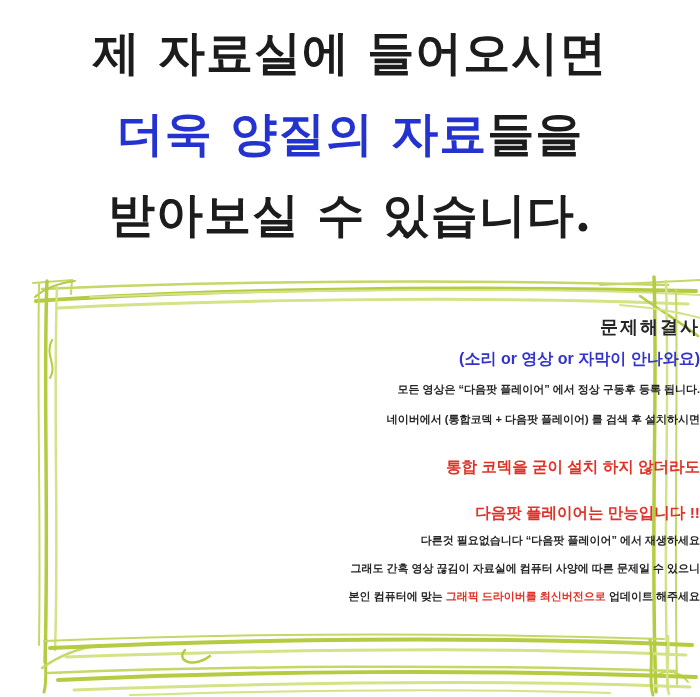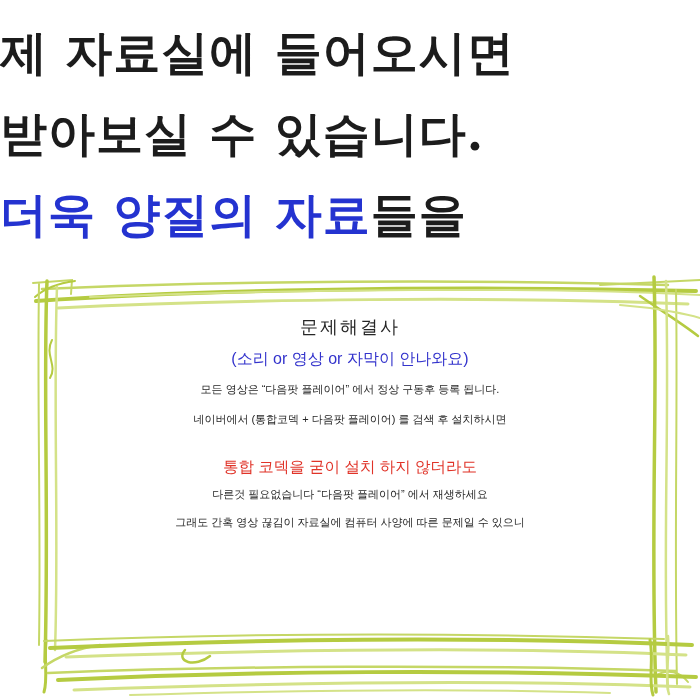--- a/index.html
+++ b/index.html
@@ -11,51 +11,51 @@
     --frame-green-mid:#c5d766;
     --text-black:#1c1c1c;
     --background:#ffffff;
   }
   html,body{margin:0;padding:0;}
   .page{
     position:relative;width:700px;height:697px;background:var(--background);
     overflow:hidden;font-family:"Liberation Sans",sans-serif;
   }
   .heading{
-    position:absolute;top:12px;left:0;width:100%;
+    position:absolute;top:12px;left:0;width:100%;text-align:center;
     font-family:"DejaVu Serif",serif;font-weight:bold;color:var(--text-black);
   }
   .h-line{font-size:47px;line-height:81px;height:81px;letter-spacing:1px;white-space:nowrap;}
   .h-blue{color:var(--heading-blue);}
   .frame{position:absolute;top:0;left:0;width:700px;height:697px;pointer-events:none;}
   .frame path{fill:none;stroke-linecap:round;}
   .g1{stroke:var(--frame-green);}
   .g2{stroke:var(--frame-green-light);}
   .g3{stroke:var(--frame-green-mid);}
   .box-content{
-    position:absolute;top:314px;left:0;width:100%;text-align:center;
-    font-weight:normal;color:#262626;
+    position:absolute;top:314px;left:0;width:100%;text-align:right;
+    font-weight:bold;color:#262626;
   }
   .box-title{font-size:18px;line-height:26px;letter-spacing:2px;}
   .subtitle{color:var(--subtitle-blue);font-size:16px;line-height:30px;margin-top:4px;white-space:nowrap;}
   .subtitle.second{margin-top:8px;}
   .body-line{font-size:11px;line-height:30px;white-space:nowrap;}
   .body-line.s2{line-height:28px;}
   .warn{color:var(--warning-red);font-size:15.5px;line-height:26px;white-space:nowrap;margin-top:20px;}
   .red-inline{color:var(--warning-red);}
 </style>
 </head>
 <body>
 
 <div class="page">
 
   <div class="heading">
     <div class="h-line">제 자료실에 들어오시면</div>
+    <div class="h-line"><span class="h-blue">더욱 양질의 자료</span><span>들을</span></div>
     <div class="h-line">받아보실 수 있습니다.</div>
-    <div class="h-line"><span class="h-blue">더욱 양질의 자료</span><span>들을</span></div>
   </div>
 
   <svg class="frame" viewBox="0 0 700 697">
     <g>
       <path class="g1" stroke-width="4" d="M36,301 C180,291 420,285 696,291"></path>
       <path class="g2" stroke-width="3" d="M58,308 C240,299 500,296 688,304"></path>
       <path class="g3" stroke-width="2.5" d="M42,289 C220,281 470,279 668,285"></path>
       <path class="g2" stroke-width="2" d="M90,297 C300,289 540,287 700,295"></path>
       <path class="g3" stroke-width="2" d="M33,283 L72,280 L71,294"></path>
       <path class="g1" stroke-width="2" d="M35,297 C45,288 60,283 75,281"></path>
@@ -91,18 +91,20 @@
     </g>
   </svg>
 
   <div class="box-content">
     <div class="box-title">문제해결사</div>
 
     <div class="subtitle">(소리 or 영상 or 자막이 안나와요)</div>
     <div class="body-line">모든 영상은  “다음팟 플레이어”  에서 정상 구동후 등록 됩니다.</div>
     <div class="body-line">네이버에서 (통합코덱 + 다음팟 플레이어) 를 검색 후 설치하시면</div>
     <div class="warn">통합 코덱을 굳이 설치 하지 않더라도</div>
+    <div class="warn">다음팟 플레이어는 만능입니다 !!</div>
 
     <div class="body-line s2">다른것 필요없습니다  “다음팟 플레이어” 에서 재생하세요</div>
     <div class="body-line s2">그래도 간혹 영상 끊김이 자료실에 컴퓨터 사양에 따른 문제일 수 있으니</div>
+    <div class="body-line s2"><span>본인 컴퓨터에 맞는 </span><span class="red-inline">그래픽 드라이버를 최신버전으로</span><span> 업데이트 해주세요</span></div>
   </div>
 
 </div>
 
 </body></html>

